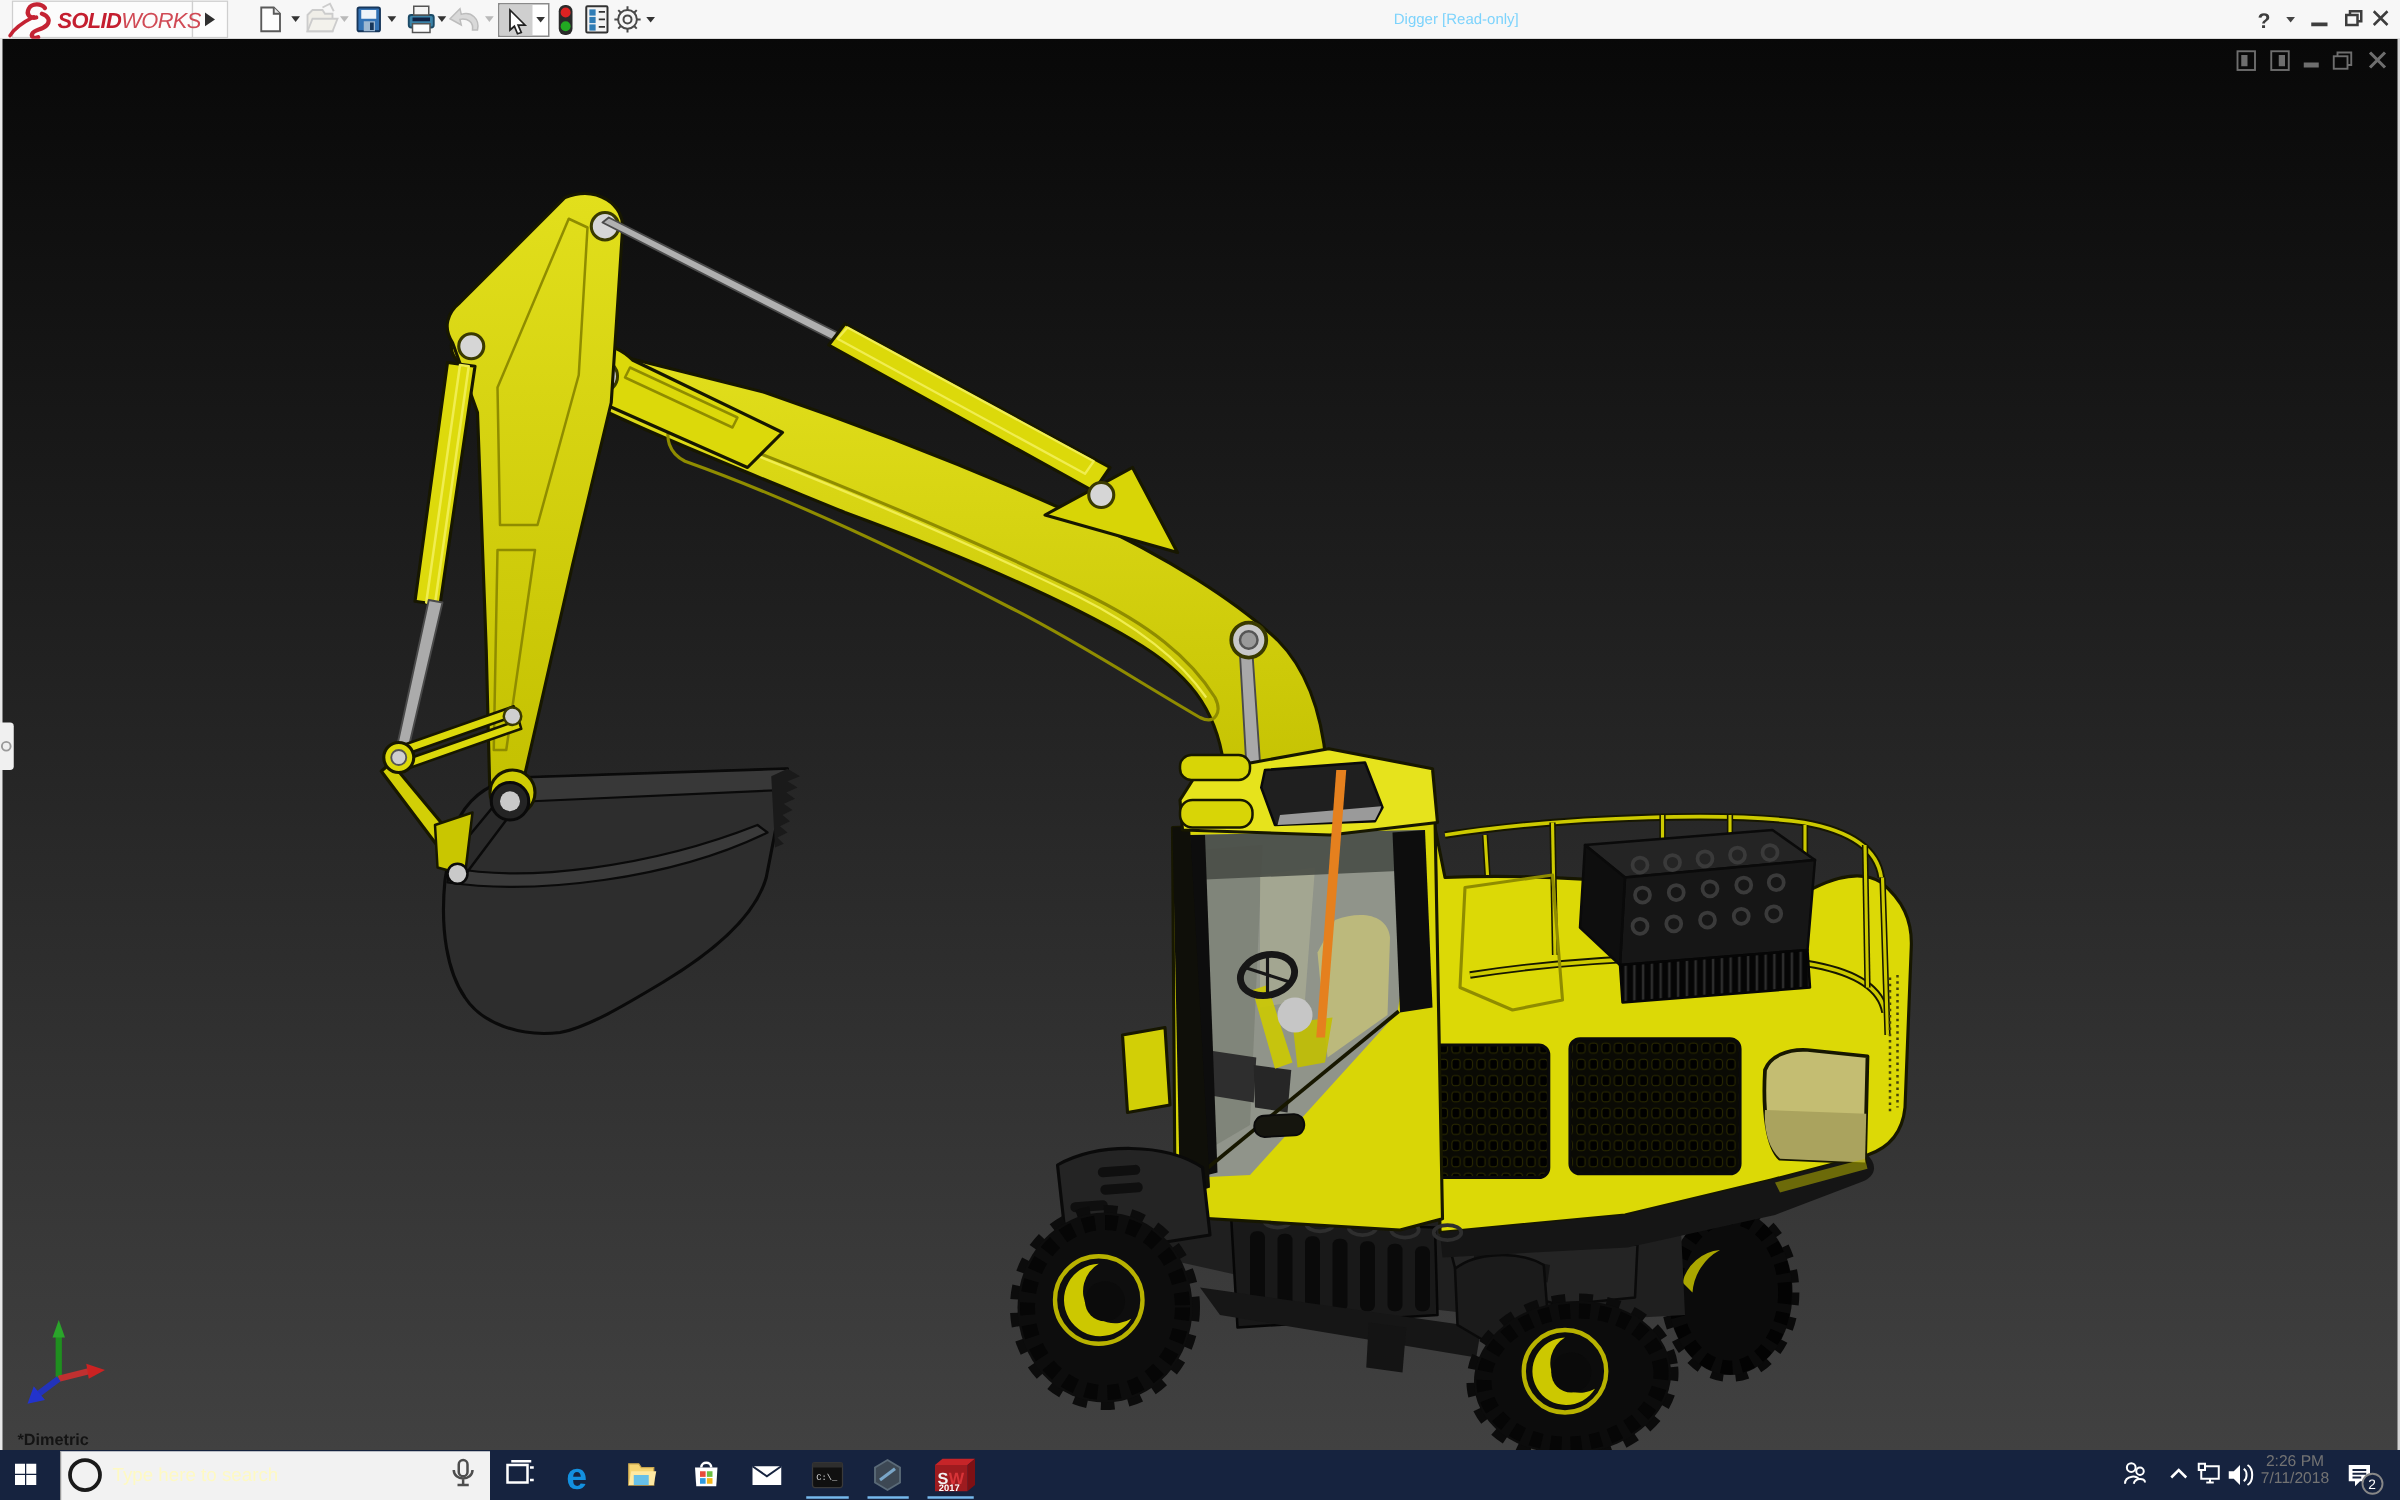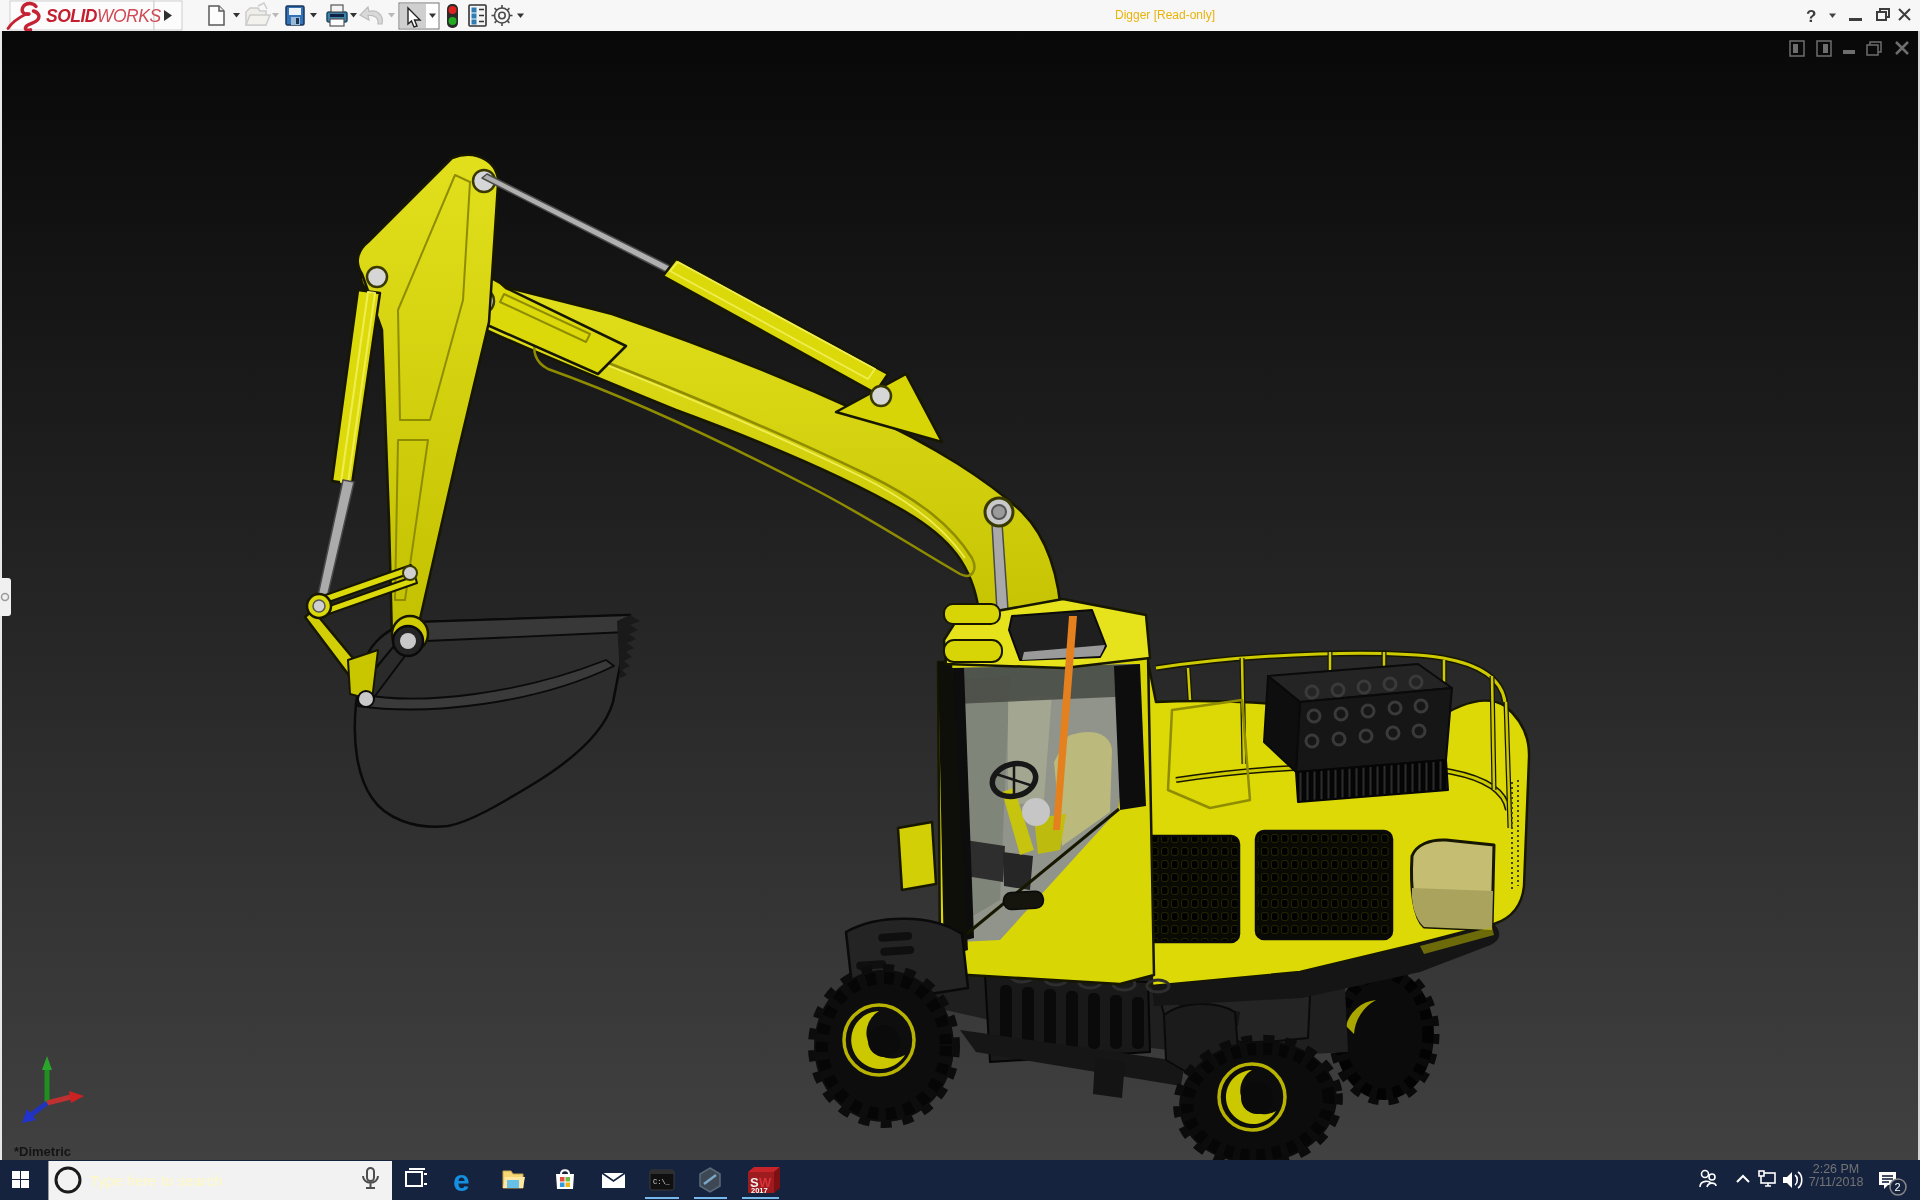--- a/index.html
+++ b/index.html
@@ -1,18 +1,18 @@
 <!DOCTYPE html>
 <html><head><meta charset="utf-8"><style>
 html,body{margin:0;padding:0;width:1920px;height:1200px;overflow:hidden;background:#000;font-family:"Liberation Sans",sans-serif;}
 #titlebar{position:absolute;left:0;top:0;width:1920px;height:31px;background:linear-gradient(#fbfbfb,#f1f1f1);}
 #viewport{position:absolute;left:0;top:31px;width:1920px;height:1129px;background:linear-gradient(#080808,#414141);}
 #taskbar{position:absolute;left:0;top:1160px;width:1920px;height:40px;background:#16233f;}
 .abs{position:absolute;}
-#title{position:absolute;top:0;left:530px;width:1270px;height:31px;text-align:center;line-height:30px;font-size:12px;color:#eab308;}
+#title{position:absolute;top:0;left:530px;width:1270px;height:31px;text-align:center;line-height:30px;font-size:12px;color:#7dd3fc;}
 #searchbox{position:absolute;left:48px;top:1161px;width:343px;height:39px;background:#f2f2f2;border-left:1px solid #999;}
 #searchtext{position:absolute;left:90px;top:1172px;font-size:15px;color:#fef9c3;}
 #clock{position:absolute;left:1806px;top:1163px;width:60px;text-align:center;color:#737373;font-size:12.5px;line-height:13px;}
 </style></head>
 <body>
 <div id="viewport"></div>
 <svg class="abs" style="left:0;top:0" width="1920" height="1200" viewBox="0 0 1920 1200">
 
 <defs>
 <pattern id="grill" width="10" height="13" patternUnits="userSpaceOnUse">

